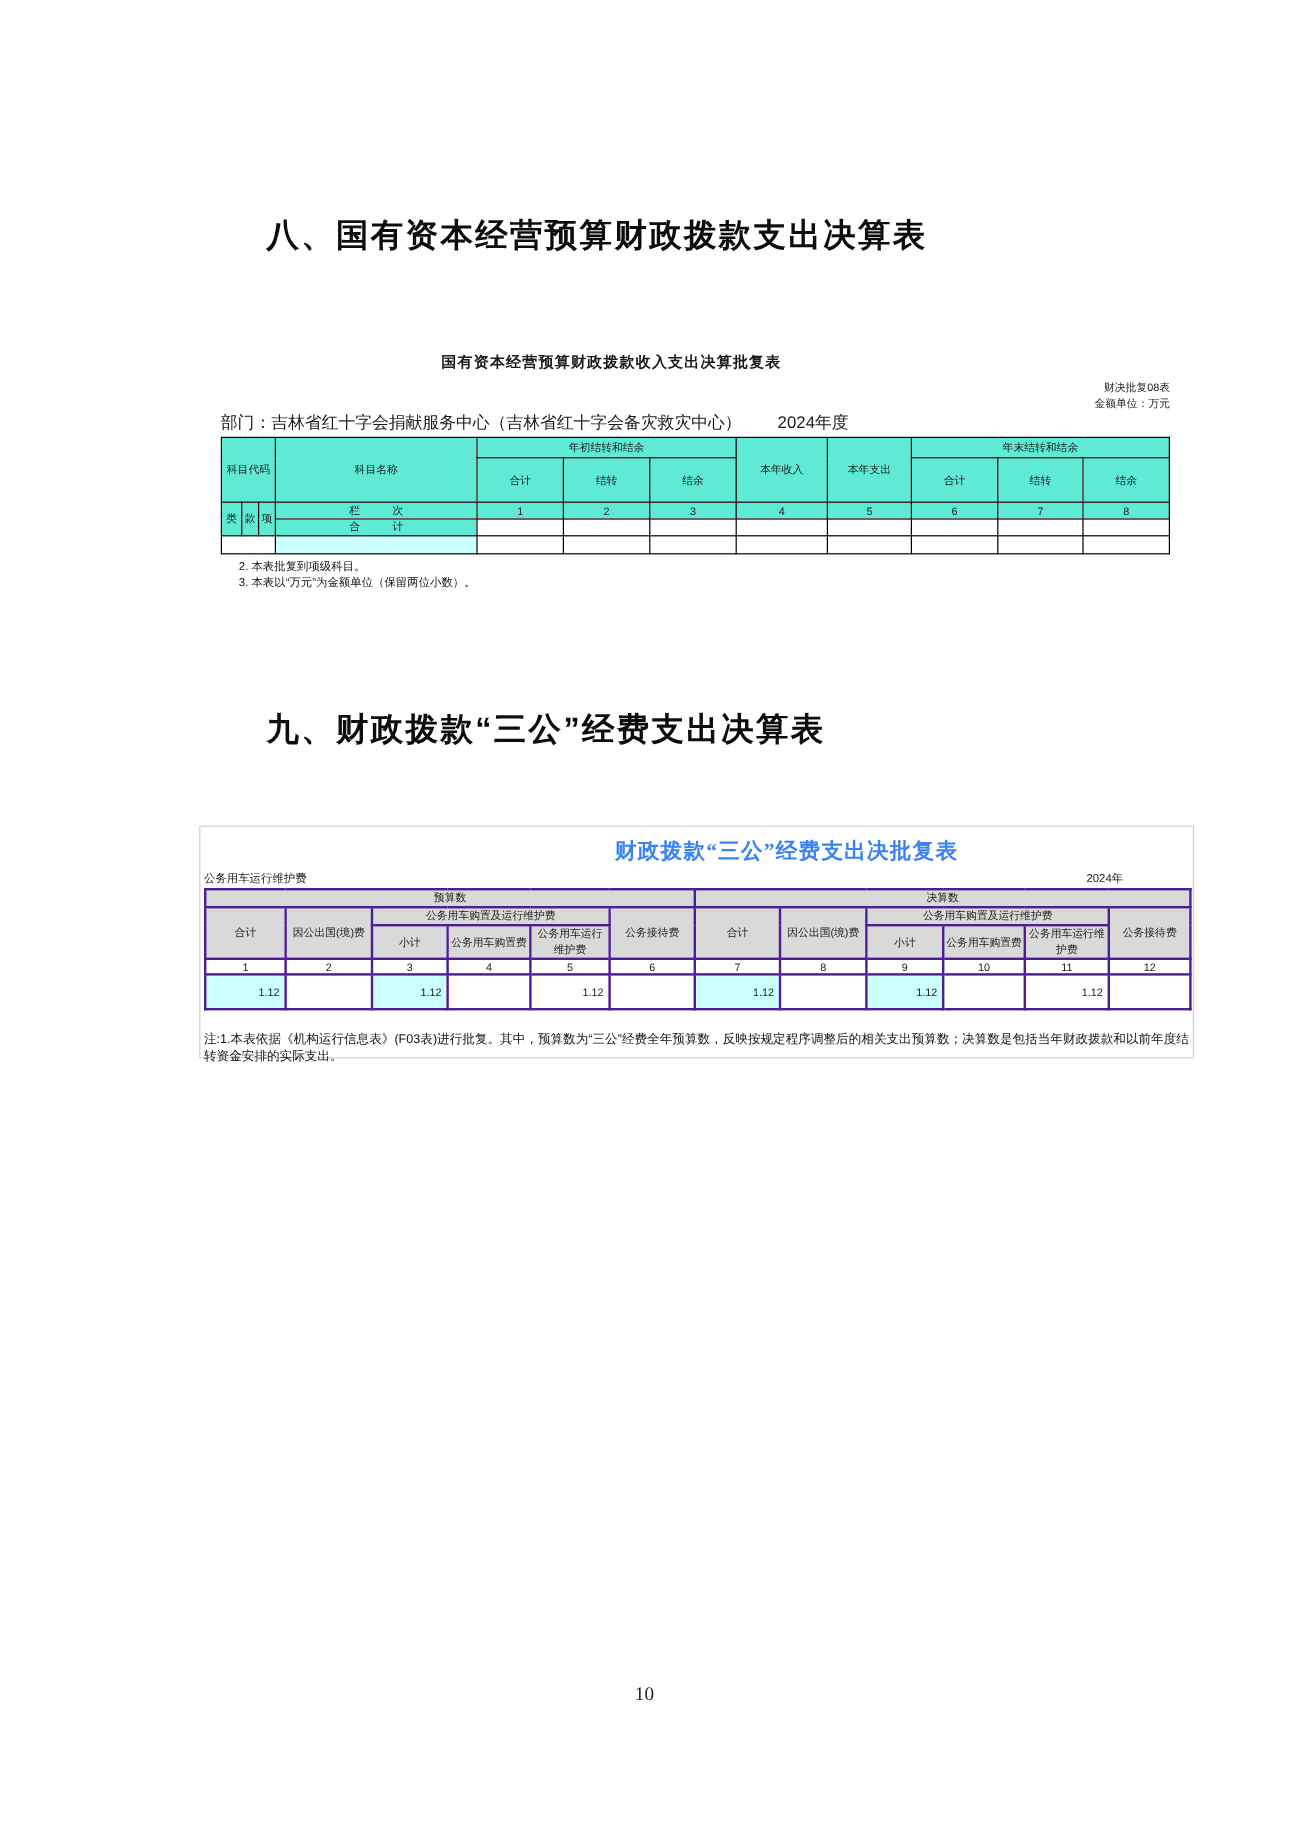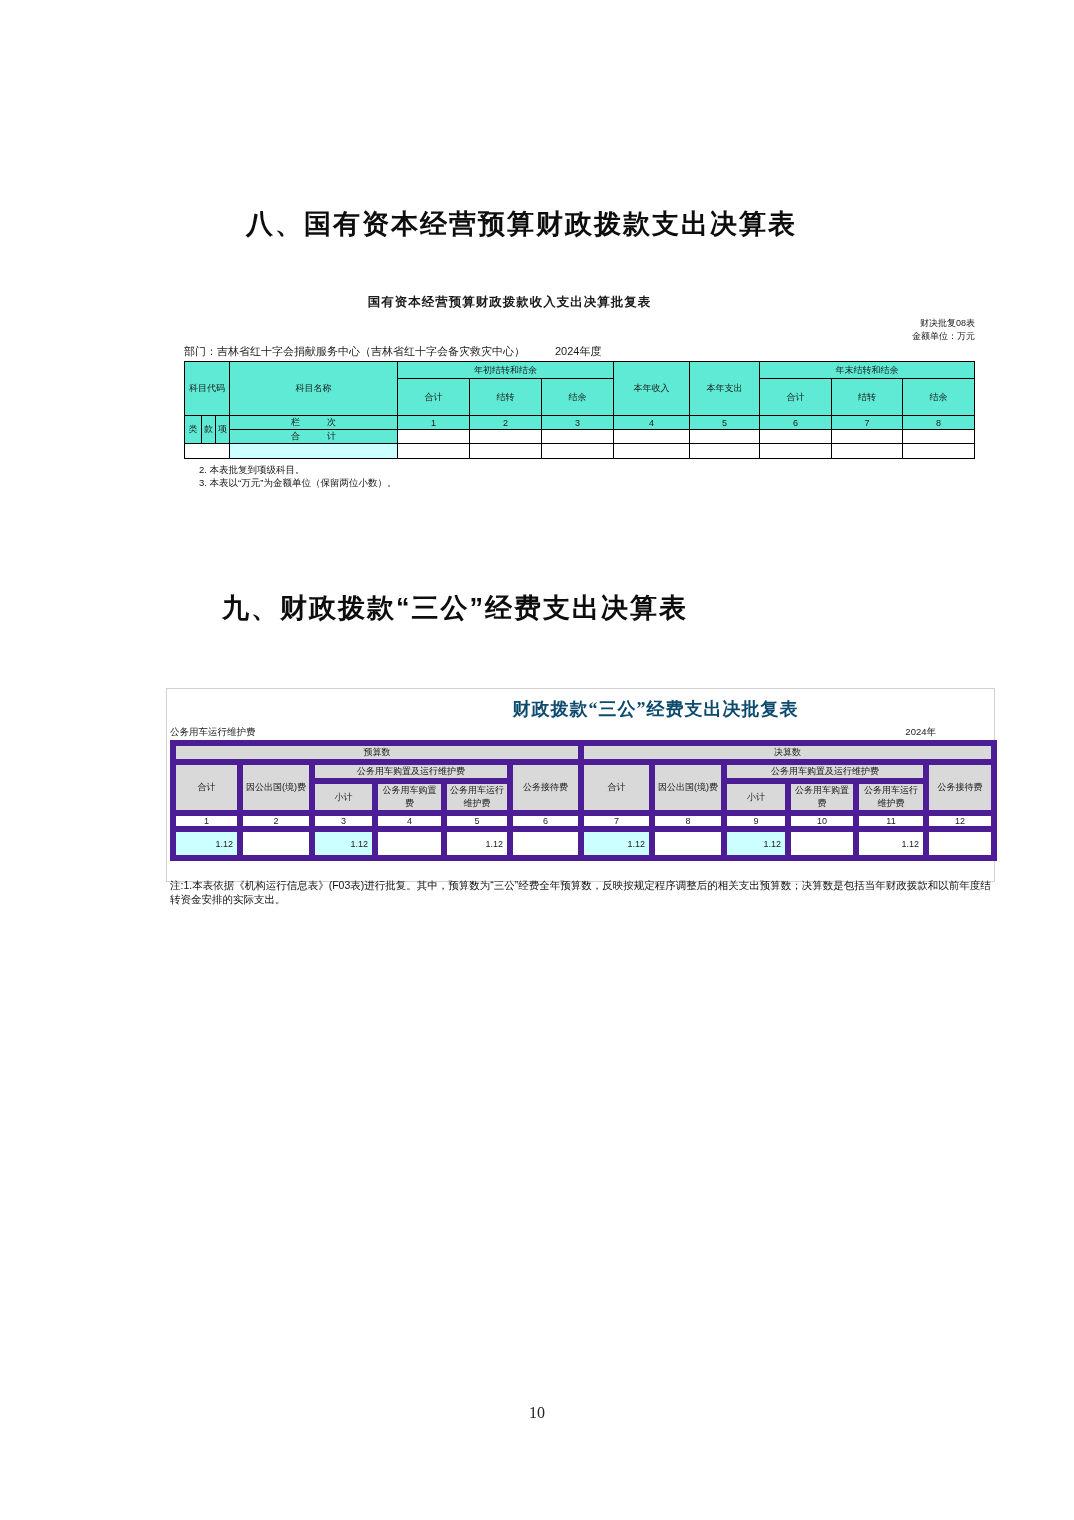--- a/index.html
+++ b/index.html
@@ -5,28 +5,28 @@
   html,body{margin:0;padding:0;}
   body{
     width:1074px;height:1520px;background:#ffffff;position:relative;
     font-family:"Liberation Sans",sans-serif;color:#1a1a1a;
     -webkit-font-smoothing:antialiased;
   }
   .sec-heading{
     position:absolute;left:222px;font-size:27px;font-weight:bold;
     letter-spacing:2px;color:#0d0d0d;white-space:nowrap;
   }
-  #heading8{top:206px;margin-left:24px;}
+  #heading8{top:178px;}
   #heading9{top:590px;}
 
   
   #block8{position:absolute;left:184px;top:294px;width:791px;}
   .t1-title{text-align:center;padding-right:140px;font-size:12.5px;font-weight:bold;letter-spacing:1px;}
   .t1-meta-right{margin-top:6px;text-align:right;font-size:9px;line-height:13px;}
-  .t1-meta-row{display:flex;align-items:center;font-size:11px;margin-top:1px;}
+  .t1-meta-row{display:flex;align-items:center;font-size:14px;margin-top:1px;}
   .t1-year{margin-left:30px;}
   table{border-collapse:collapse;table-layout:fixed;}
   .t1{width:791px;font-size:9px;margin-top:2px;}
   .t1 th,.t1 td{border:1px solid #000;text-align:center;vertical-align:middle;padding:0 1px;overflow:hidden;font-weight:normal;}
   .t1 .grey{background:#5eead4;}
   .t1 tr.r-a1{height:17px;}
   .t1 tr.r-a2{height:37px;}
   .t1 tr.r-b{height:14px;}
   .t1 tr.r-c{height:13px;}
   .t1 tr.r-d{height:15px;}
@@ -34,26 +34,26 @@
   .notes1{margin-top:4px;font-size:9.5px;line-height:13px;color:#111;}
   .notes1 .cont{padding-left:15px;}
 
   
   #panel9{
     position:absolute;left:166px;top:688px;width:829px;height:194px;
     border:1px solid #d0d0d0;background:#fff;box-sizing:border-box;padding:8px 3px 0 3px;
   }
   .t2-title{
     text-align:center;padding-left:150px;font-family:"Liberation Serif",serif;
-    font-weight:bold;font-size:18px;letter-spacing:1px;color:#0c4a6e;
+    font-weight:bold;font-size:18px;letter-spacing:1px;color:#3b82f6;
   }
   .t2-meta-row{display:flex;justify-content:space-between;font-size:9.5px;margin-top:5px;align-items:flex-end;}
   .t2-year{margin-right:55px;}
   .t2{width:821px;font-size:9px;margin-top:1px;}
-  .t2 th,.t2 td{border:6px solid #4c1d95;text-align:center;vertical-align:middle;padding:0 1px;overflow:hidden;font-weight:normal;}
+  .t2 th,.t2 td{border:2px solid #4c1d95;text-align:center;vertical-align:middle;padding:0 1px;overflow:hidden;font-weight:normal;}
   .t2 th{background:#d9d9d9;}
   .t2 tr.r1{height:13px;}
   .t2 tr.r2{height:14px;}
   .t2 tr.r3{height:25px;}
   .t2 tr.r4{height:13px;}
   .t2 tr.r5{height:29px;}
   .t2 td.val{text-align:right;padding-right:4px;}
   .notes2{margin-top:17px;font-size:10.5px;line-height:14px;color:#111;}
   .notes2 .cont{padding-left:28px;}
 

